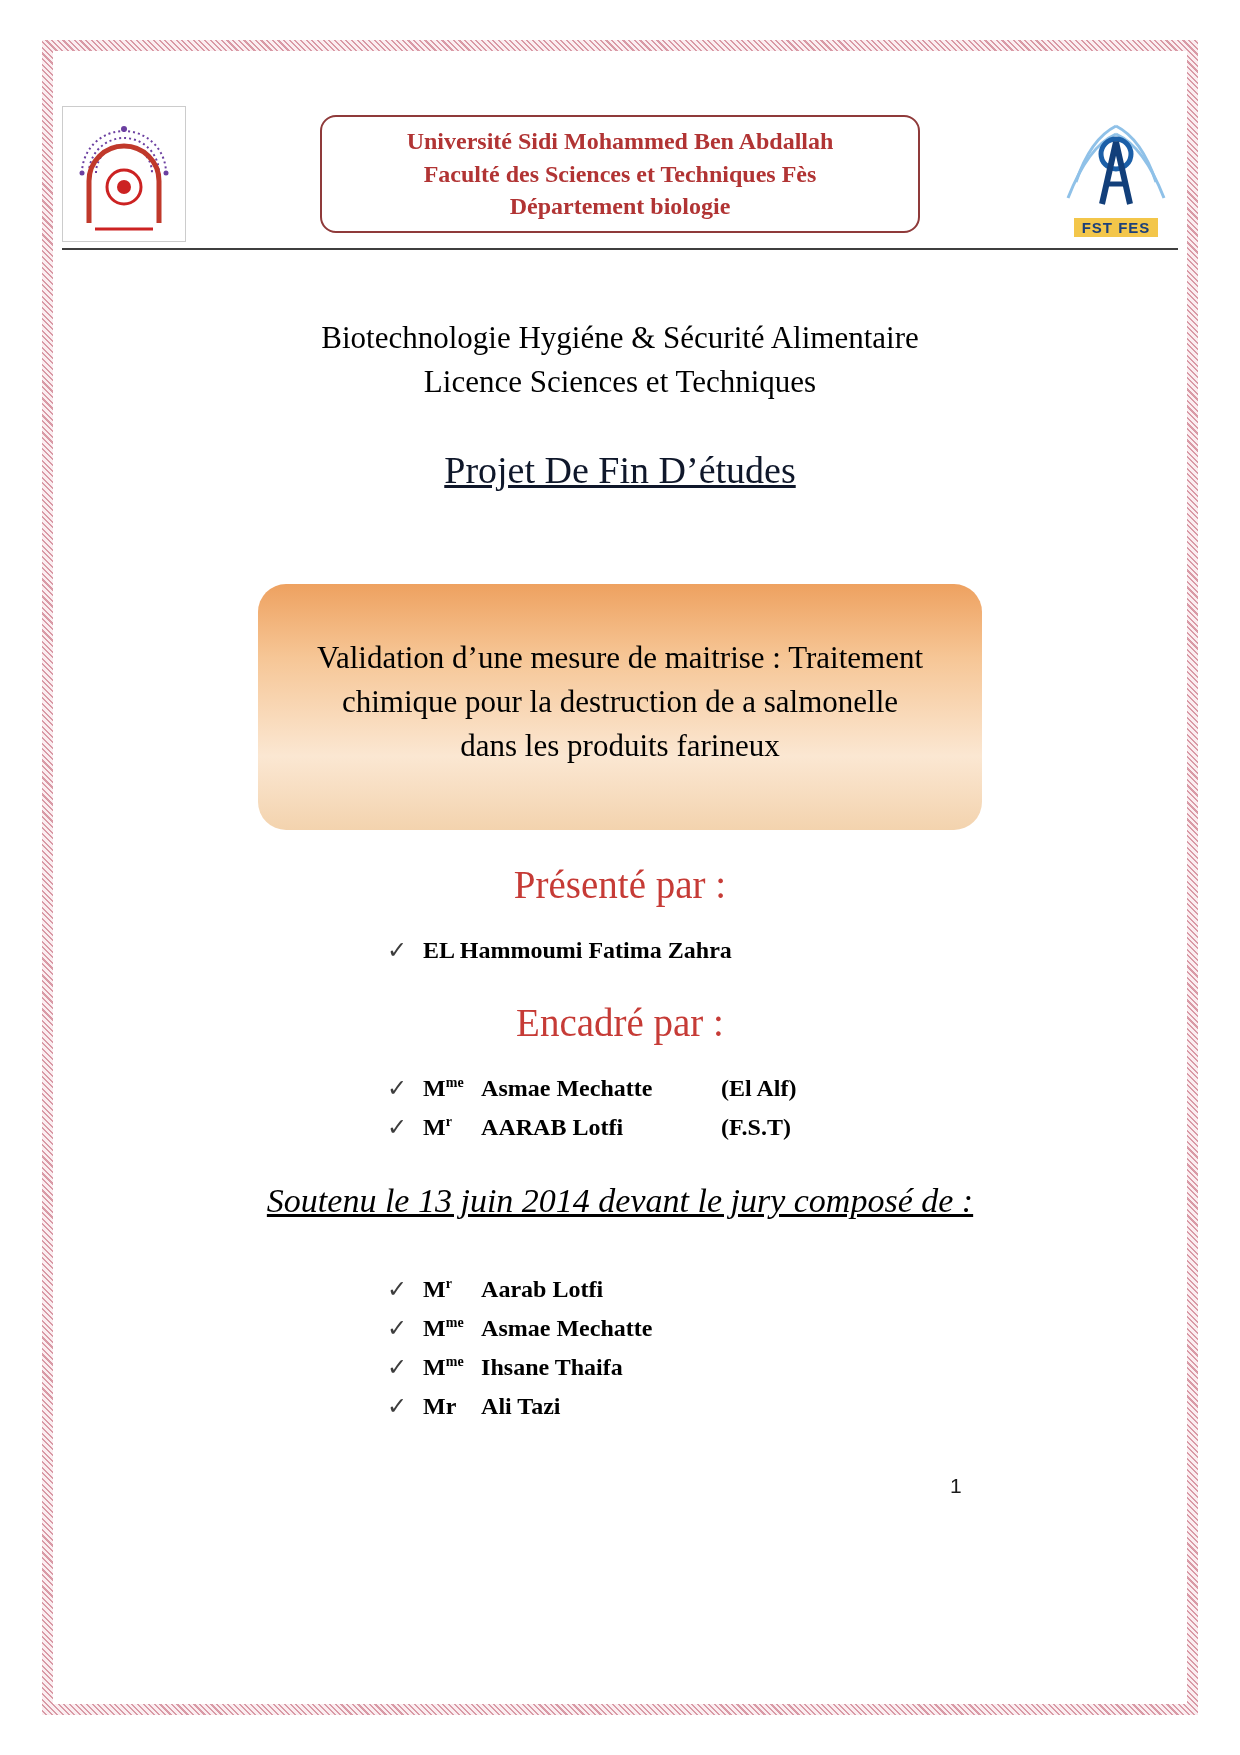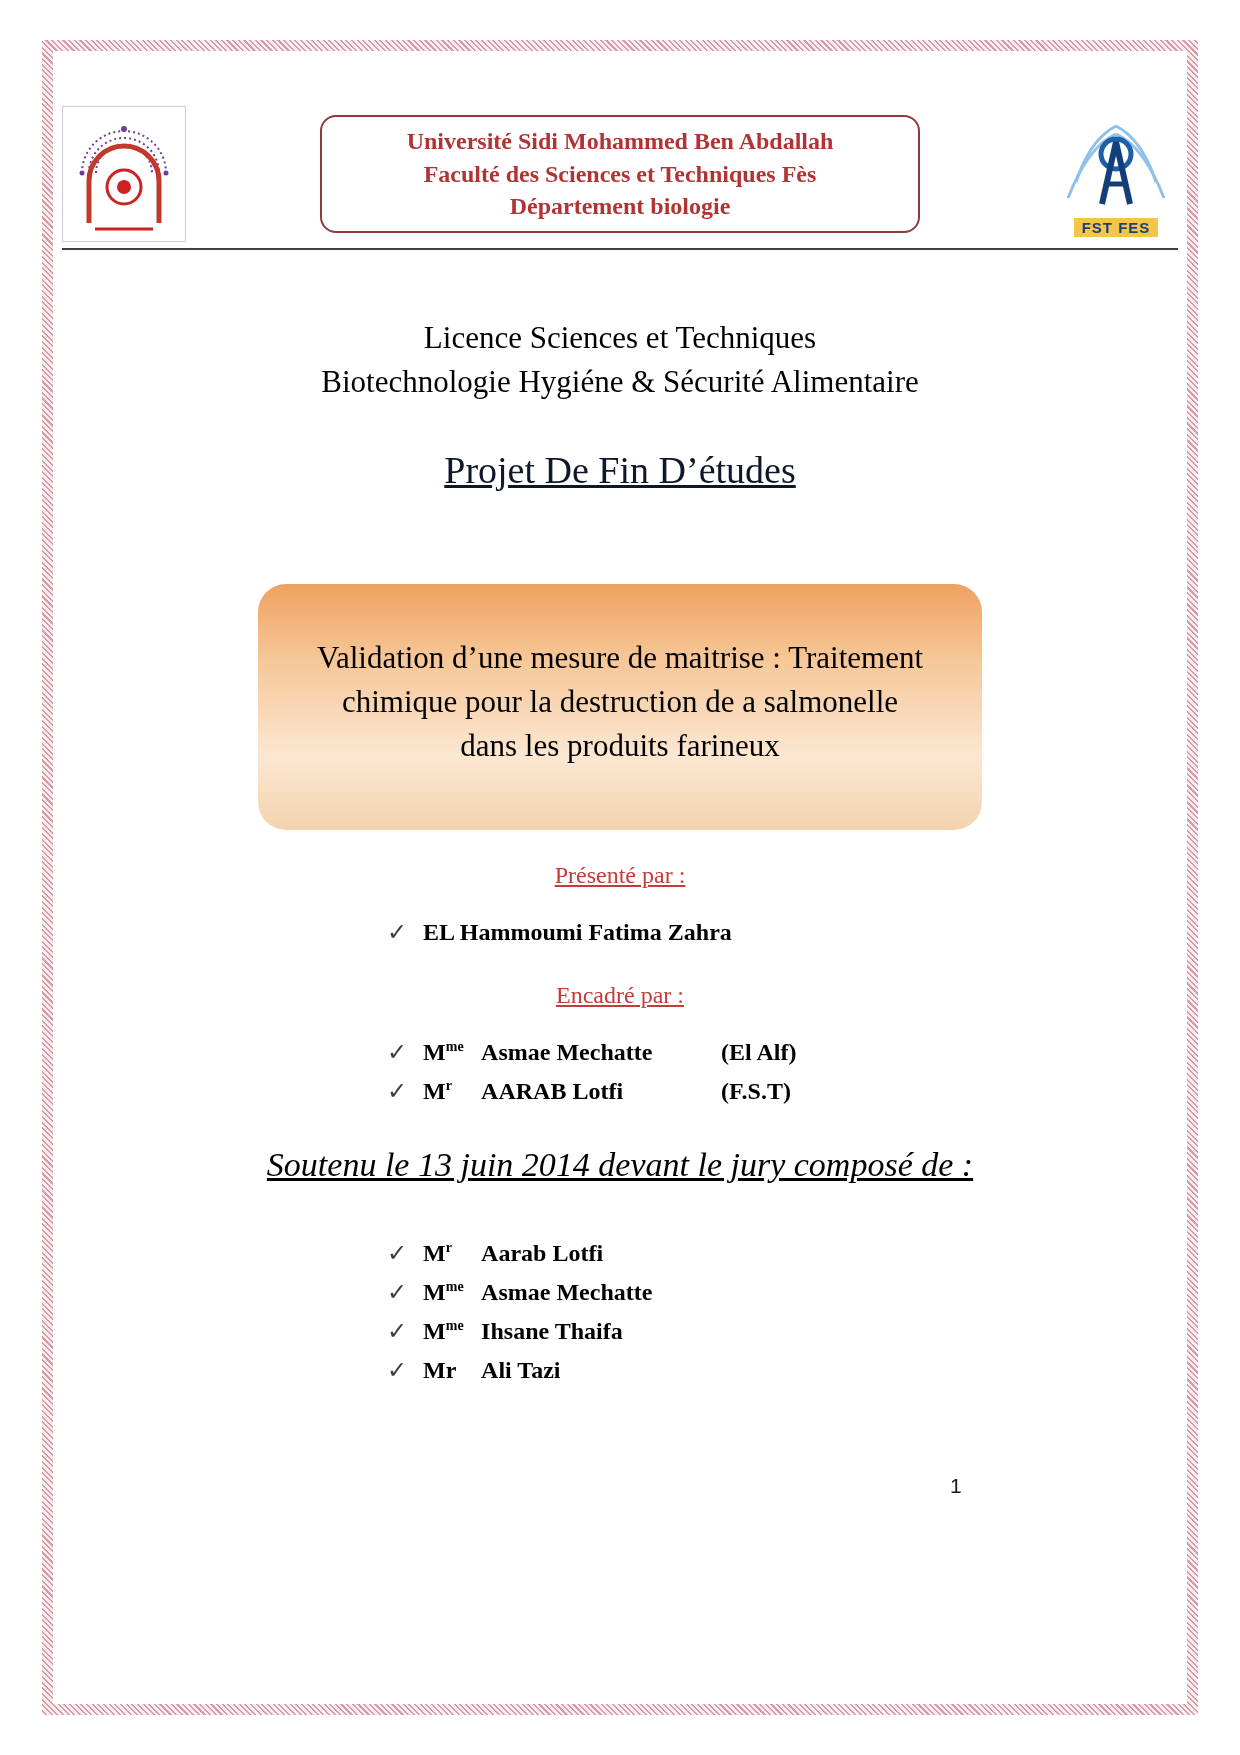--- a/index.html
+++ b/index.html
@@ -67,21 +67,21 @@
   }
   .subject {
     position:relative; margin-top:16px;
     border-radius:28px;
     background:linear-gradient(180deg,#eea160 0%, #f6c696 30%, #fbe7d2 70%, #f3d3ae 100%);
     padding:52px 26px 62px;
     text-align:center; font-size:31px; line-height:1.42;
   }
   .section-heading {
     margin-top:32px; text-align:center;
-    font-size:24px; color:#c63b36; text-decoration:underline;
+    font-size:39px; color:#c63b36; 
   }
   .defense-heading {
     margin-top:38px; text-align:center;
     font-size:34px; color:#000; text-decoration:underline;font-style:italic;
   }
   ul.check-list { list-style:none; margin-top:26px; margin-left:325px; }
   ul.check-list li { font-size:24px; font-weight:bold; line-height:1.45; margin-bottom:4px; }
   ul.jury { margin-top:52px; }
   .check { color:#3d3d3d; font-family:"DejaVu Sans", sans-serif; margin-right:16px; font-weight:bold; }
   .p-title { display:inline-block; min-width:58px; }
@@ -139,22 +139,22 @@
           <path d="M42 92 L56 30 L70 92" fill="none" stroke="#123f7a" stroke-width="6"></path>
           <path d="M46 72 H66" stroke="#123f7a" stroke-width="5"></path>
         </svg>
         <div class="fst-label">FST FES</div>
       </div>
     </header>
 
     <div class="header-rule"></div>
 
     <div class="program">
+      <div>Biotechnologie Hygiéne &amp; Sécurité Alimentaire</div>
       <div>Licence Sciences et Techniques</div>
-      <div>Biotechnologie Hygiéne &amp; Sécurité Alimentaire</div>
     </div>
 
 
     <div class="doc-title">Projet De Fin D’études</div>
 
     <div class="subject-wrap">
       <div class="subject-back"></div>
       <div class="subject">
         <div>Validation d’une mesure de maitrise : Traitement</div>
         <div>chimique pour la destruction de a salmonelle</div>

